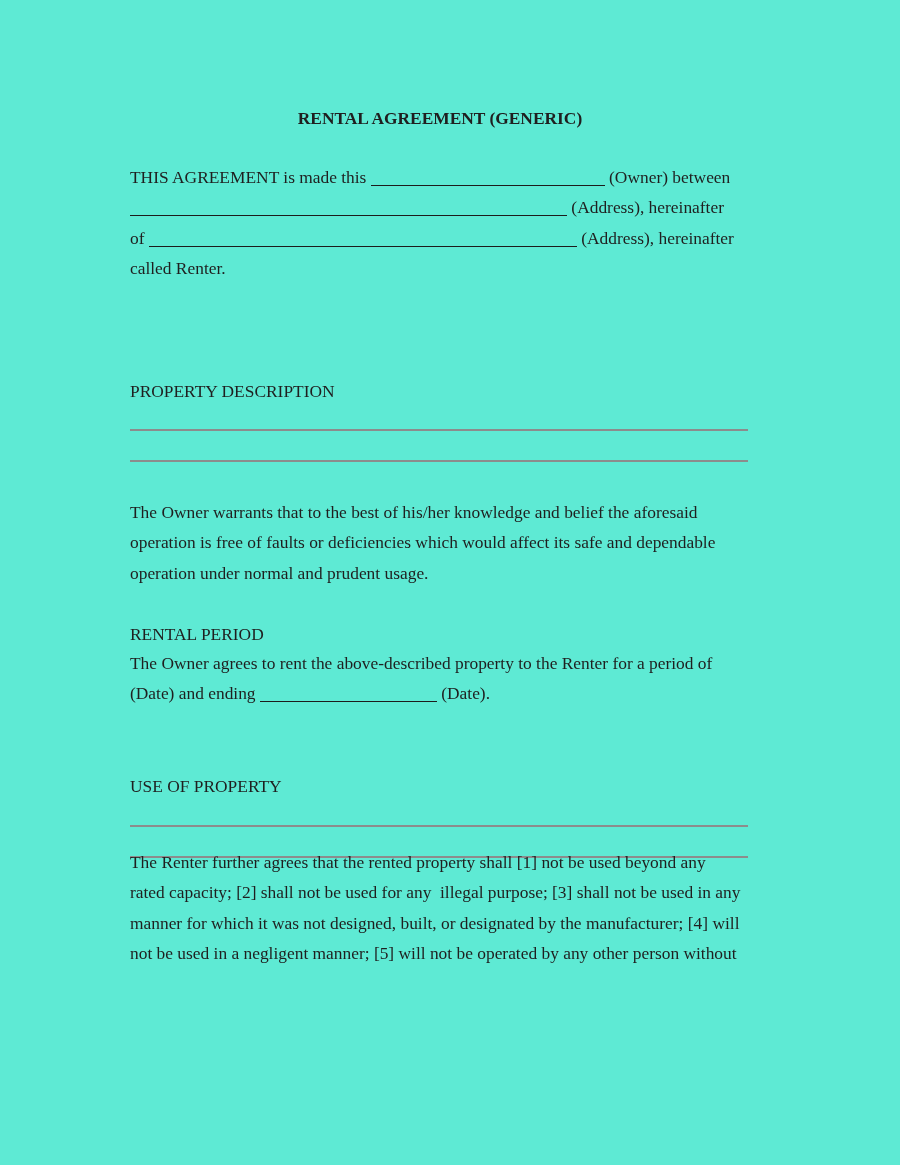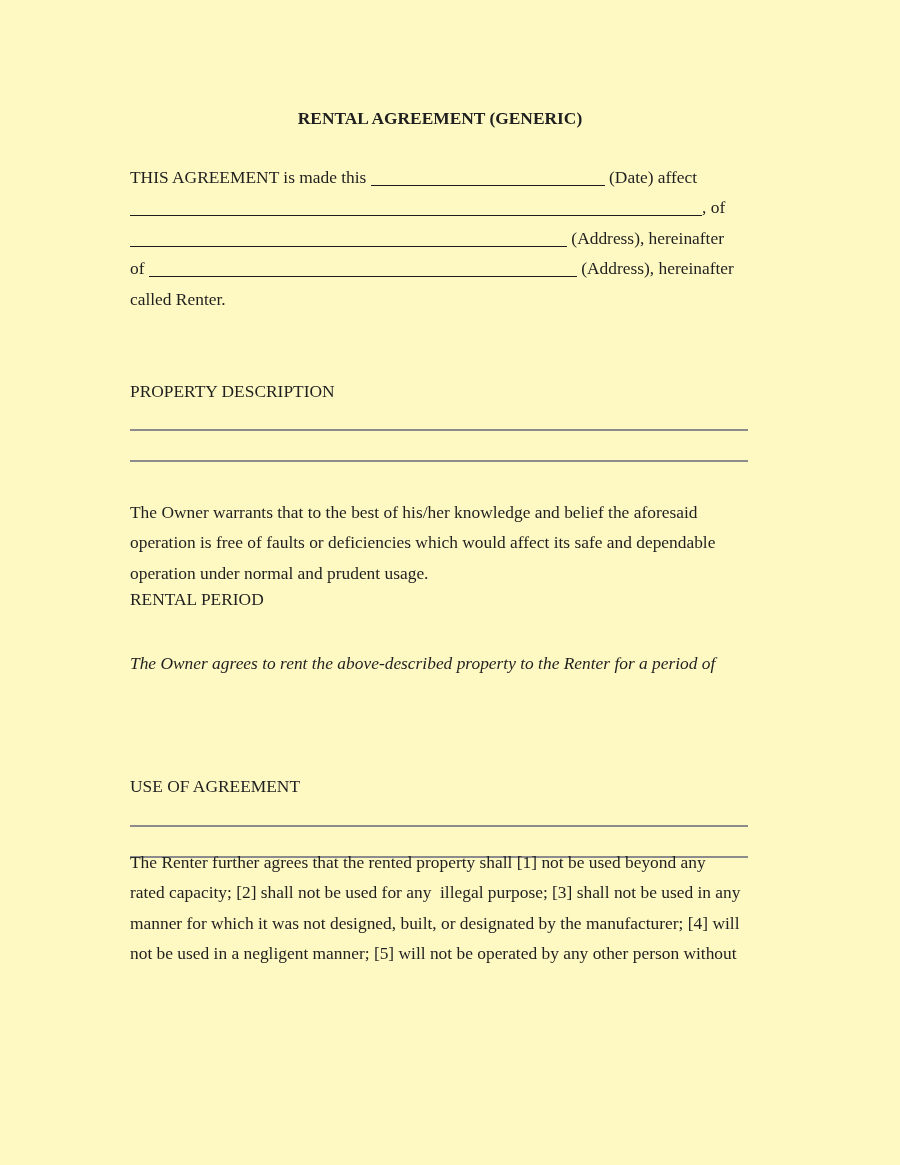--- a/index.html
+++ b/index.html
@@ -12,21 +12,21 @@
     height: 1165px;
     position: relative;
     font-family: "Liberation Serif", "DejaVu Serif", serif;
     font-size: 17.4px;
     color: #1f1f1f;
     overflow: hidden;
   }
   .page {
     position: absolute;
     inset: 0;
-    background: #fef9c3;
+    background: #5eead4;
   }
   .blk {
     position: absolute;
     left: 130px;
   }
   .title {
     width: 620px;
     text-align: center;
     font-weight: bold;
     line-height: 30.4px;
@@ -53,39 +53,39 @@
     top: 3px;
   }
 </style>
 </head>
 <body>
 
 <div class="page">
   <div id="doc">
       <div class="blk title" style="top: 103px;">RENTAL AGREEMENT (GENERIC)</div>
       <div class="blk para" style="top: 162px;">
-        <div class="line"><span class="txt">THIS AGREEMENT is made this </span><span class="blank" style="width: 234px;"></span><span class="txt"> (Date) affect</span></div>
-        <div class="line"><span class="blank" style="width: 572px;"></span><span class="txt">, of</span></div>
+        <div class="line"><span class="txt">THIS AGREEMENT is made this </span><span class="blank" style="width: 234px;"></span><span class="txt"> (Owner) between</span></div>
         <div class="line"><span class="blank" style="width: 437px;"></span><span class="txt"> (Address), hereinafter</span></div>
         <div class="line"><span class="txt">of </span><span class="blank" style="width: 428px;"></span><span class="txt"> (Address), hereinafter</span></div>
         <div class="line"><span class="txt">called Renter.</span></div>
       </div>
       <div class="blk heading" style="top: 376px;">PROPERTY DESCRIPTION</div>
       <div class="blk rule" style="top: 429px;"></div>
       <div class="blk rule" style="top: 460px;"></div>
       <div class="blk para" style="top: 497px;">
         <div class="line"><span class="txt">The Owner warrants that to the best of his/her knowledge and belief the aforesaid</span></div>
         <div class="line"><span class="txt">operation is free of faults or deficiencies which would affect its safe and dependable</span></div>
         <div class="line"><span class="txt">operation under normal and prudent usage.</span></div>
       </div>
-      <div class="blk heading" style="top: 584px;">RENTAL PERIOD</div>
-      <div class="blk para" style="top: 648px; font-style: italic;">
+      <div class="blk heading" style="top: 619px;">RENTAL PERIOD</div>
+      <div class="blk para" style="top: 648px;">
         <div class="line"><span class="txt">The Owner agrees to rent the above-described property to the Renter for a period of</span></div>
+        <div class="line"><span class="txt">(Date) and ending </span><span class="blank" style="width: 177px;"></span><span class="txt"> (Date).</span></div>
       </div>
-      <div class="blk heading" style="top: 771px;">USE OF AGREEMENT</div>
+      <div class="blk heading" style="top: 771px;">USE OF PROPERTY</div>
       <div class="blk rule" style="top: 825px;"></div>
       <div class="blk rule" style="top: 856px;"></div>
       <div class="blk para" style="top: 847px;">
         <div class="line"><span class="txt">The Renter further agrees that the rented property shall [1] not be used beyond any</span></div>
         <div class="line"><span class="txt">rated capacity; [2] shall not be used for any  illegal purpose; [3] shall not be used in any</span></div>
         <div class="line"><span class="txt">manner for which it was not designed, built, or designated by the manufacturer; [4] will</span></div>
         <div class="line"><span class="txt">not be used in a negligent manner; [5] will not be operated by any other person without</span></div>
       </div>
     </div>
 </div>

